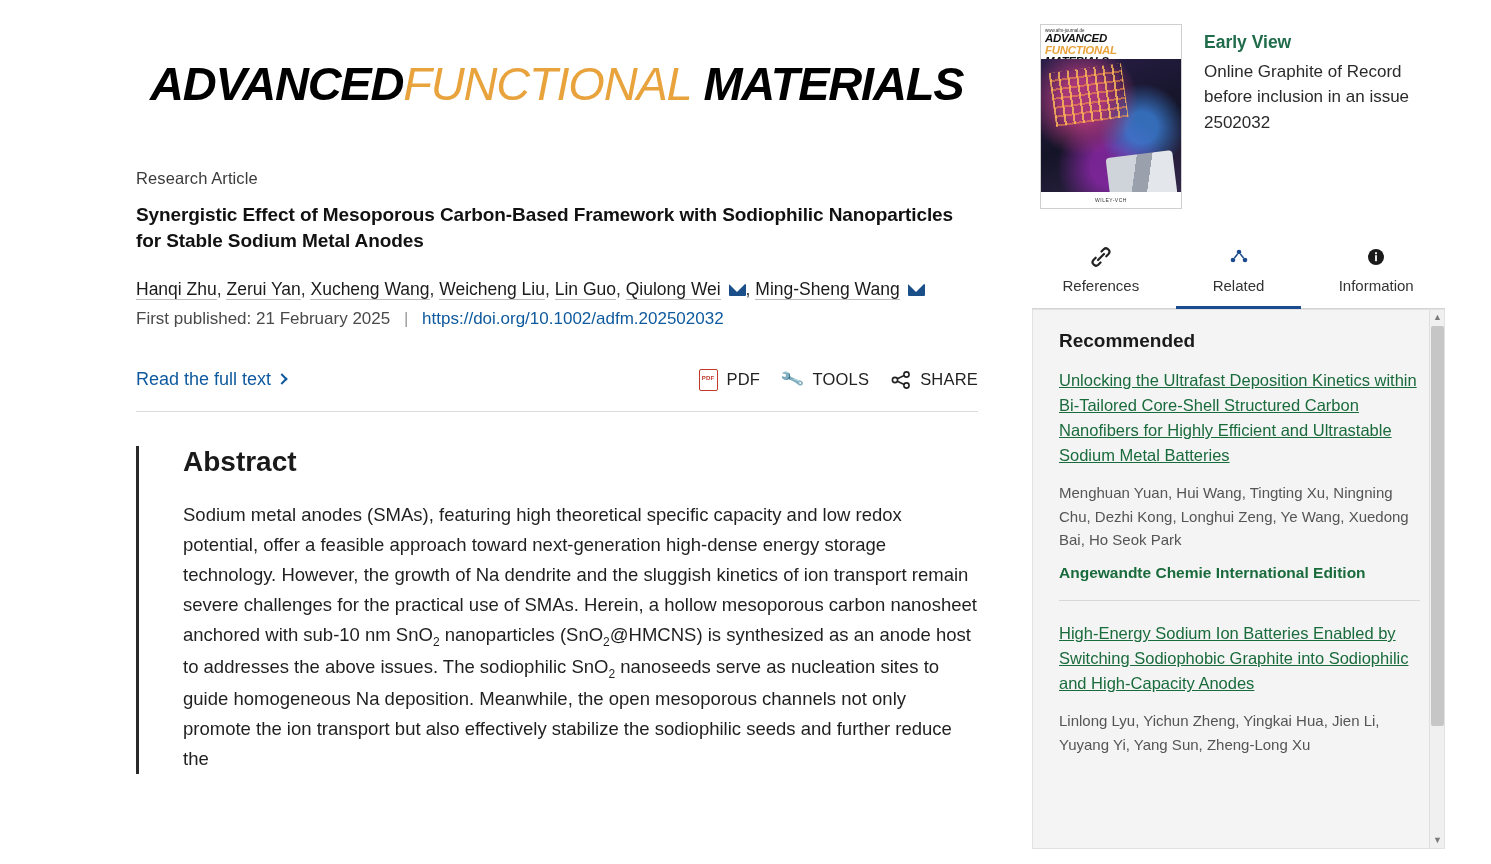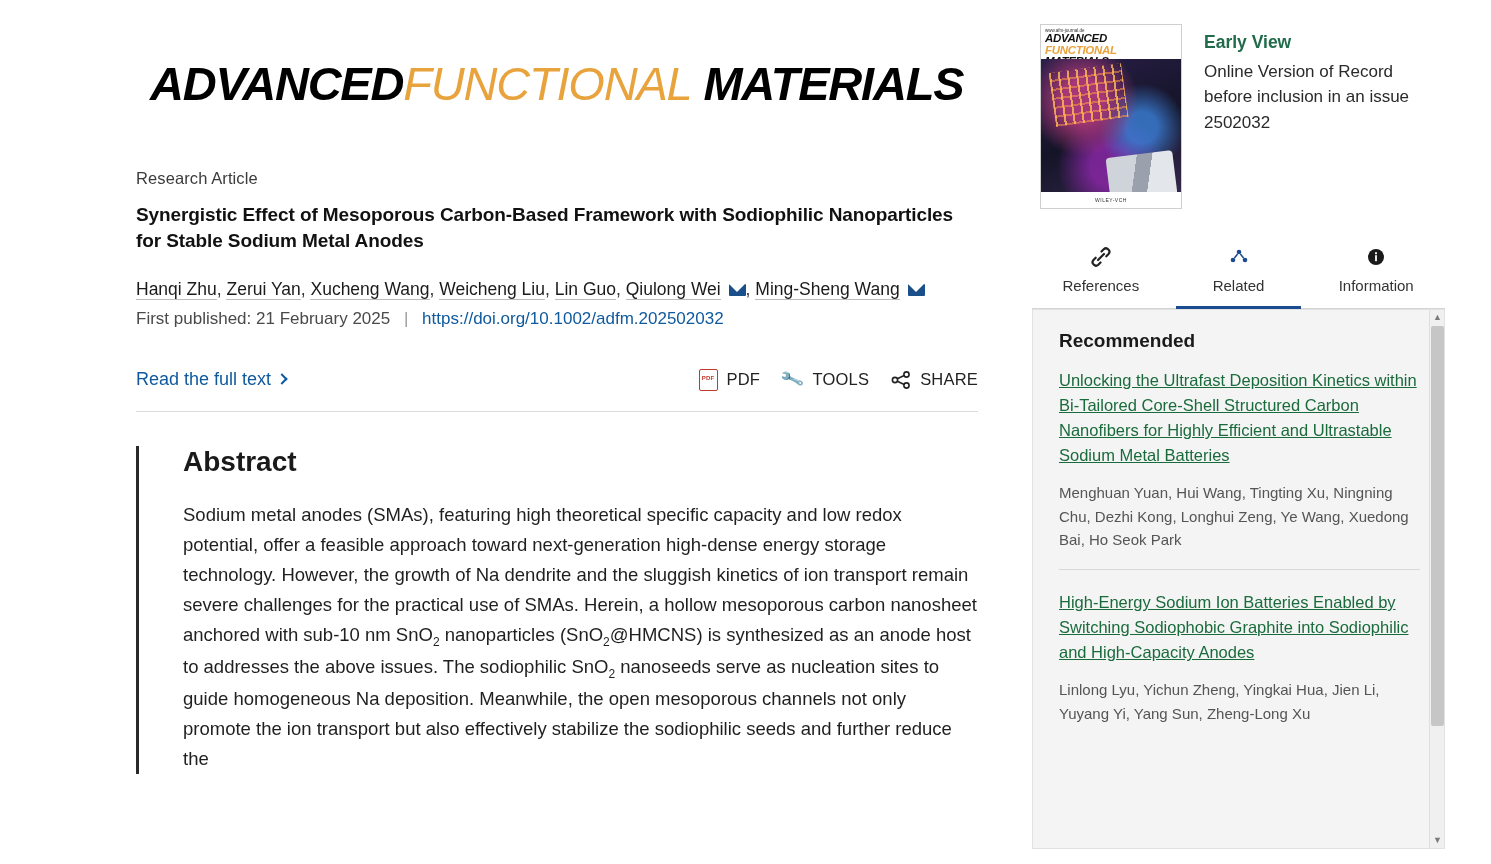--- a/index.html
+++ b/index.html
@@ -439,21 +439,21 @@
             <div>MATERIALS</div>
           </div>
         </div>
         <div class="cover-art"></div>
         <div class="cover-footer">WILEY-VCH</div>
       </div>
 
       <div class="cover-meta">
         <div class="early-view">Early View</div>
         <div class="ovor">
-          <div>Online Version of Record</div>
+          <div>Online Graphite of Record</div>
           <div>before inclusion in an issue</div>
         </div>
         <div class="issue-num">2502032</div>
       </div>
     </div>
 
     <div class="tabs">
       <div class="tab">
         <span class="tab-ico">
           <svg width="24" height="20" viewBox="0 0 24 20">
@@ -488,20 +488,21 @@
       </div>
     </div>
 
     <div class="recpanel">
       <div class="rec-inner">
         <div class="rec-title">Recommended</div>
 
         <div class="rec-item">
           <a class="rec-link" href="#">Unlocking the Ultrafast Deposition Kinetics within Bi‐Tailored Core‐Shell Structured Carbon Nanofibers for Highly Efficient and Ultrastable Sodium Metal Batteries</a>
           <div class="rec-authors">Menghuan Yuan, Hui Wang, Tingting Xu, Ningning Chu, Dezhi Kong, Longhui Zeng, Ye Wang, Xuedong Bai, Ho Seok Park</div>
+          <div class="rec-journal">Angewandte Chemie International Edition</div>
         </div>
 
         <div class="rec-item">
           <a class="rec-link" href="#">High‐Energy Sodium Ion Batteries Enabled by Switching Sodiophobic Graphite into Sodiophilic and High‐Capacity Anodes</a>
           <div class="rec-authors">Linlong Lyu, Yichun Zheng, Yingkai Hua, Jien Li, Yuyang Yi, Yang Sun, Zheng-Long Xu</div>
         </div>
       </div>
 
       <div class="scrollbar">
         <div class="sb-up">▲</div>

